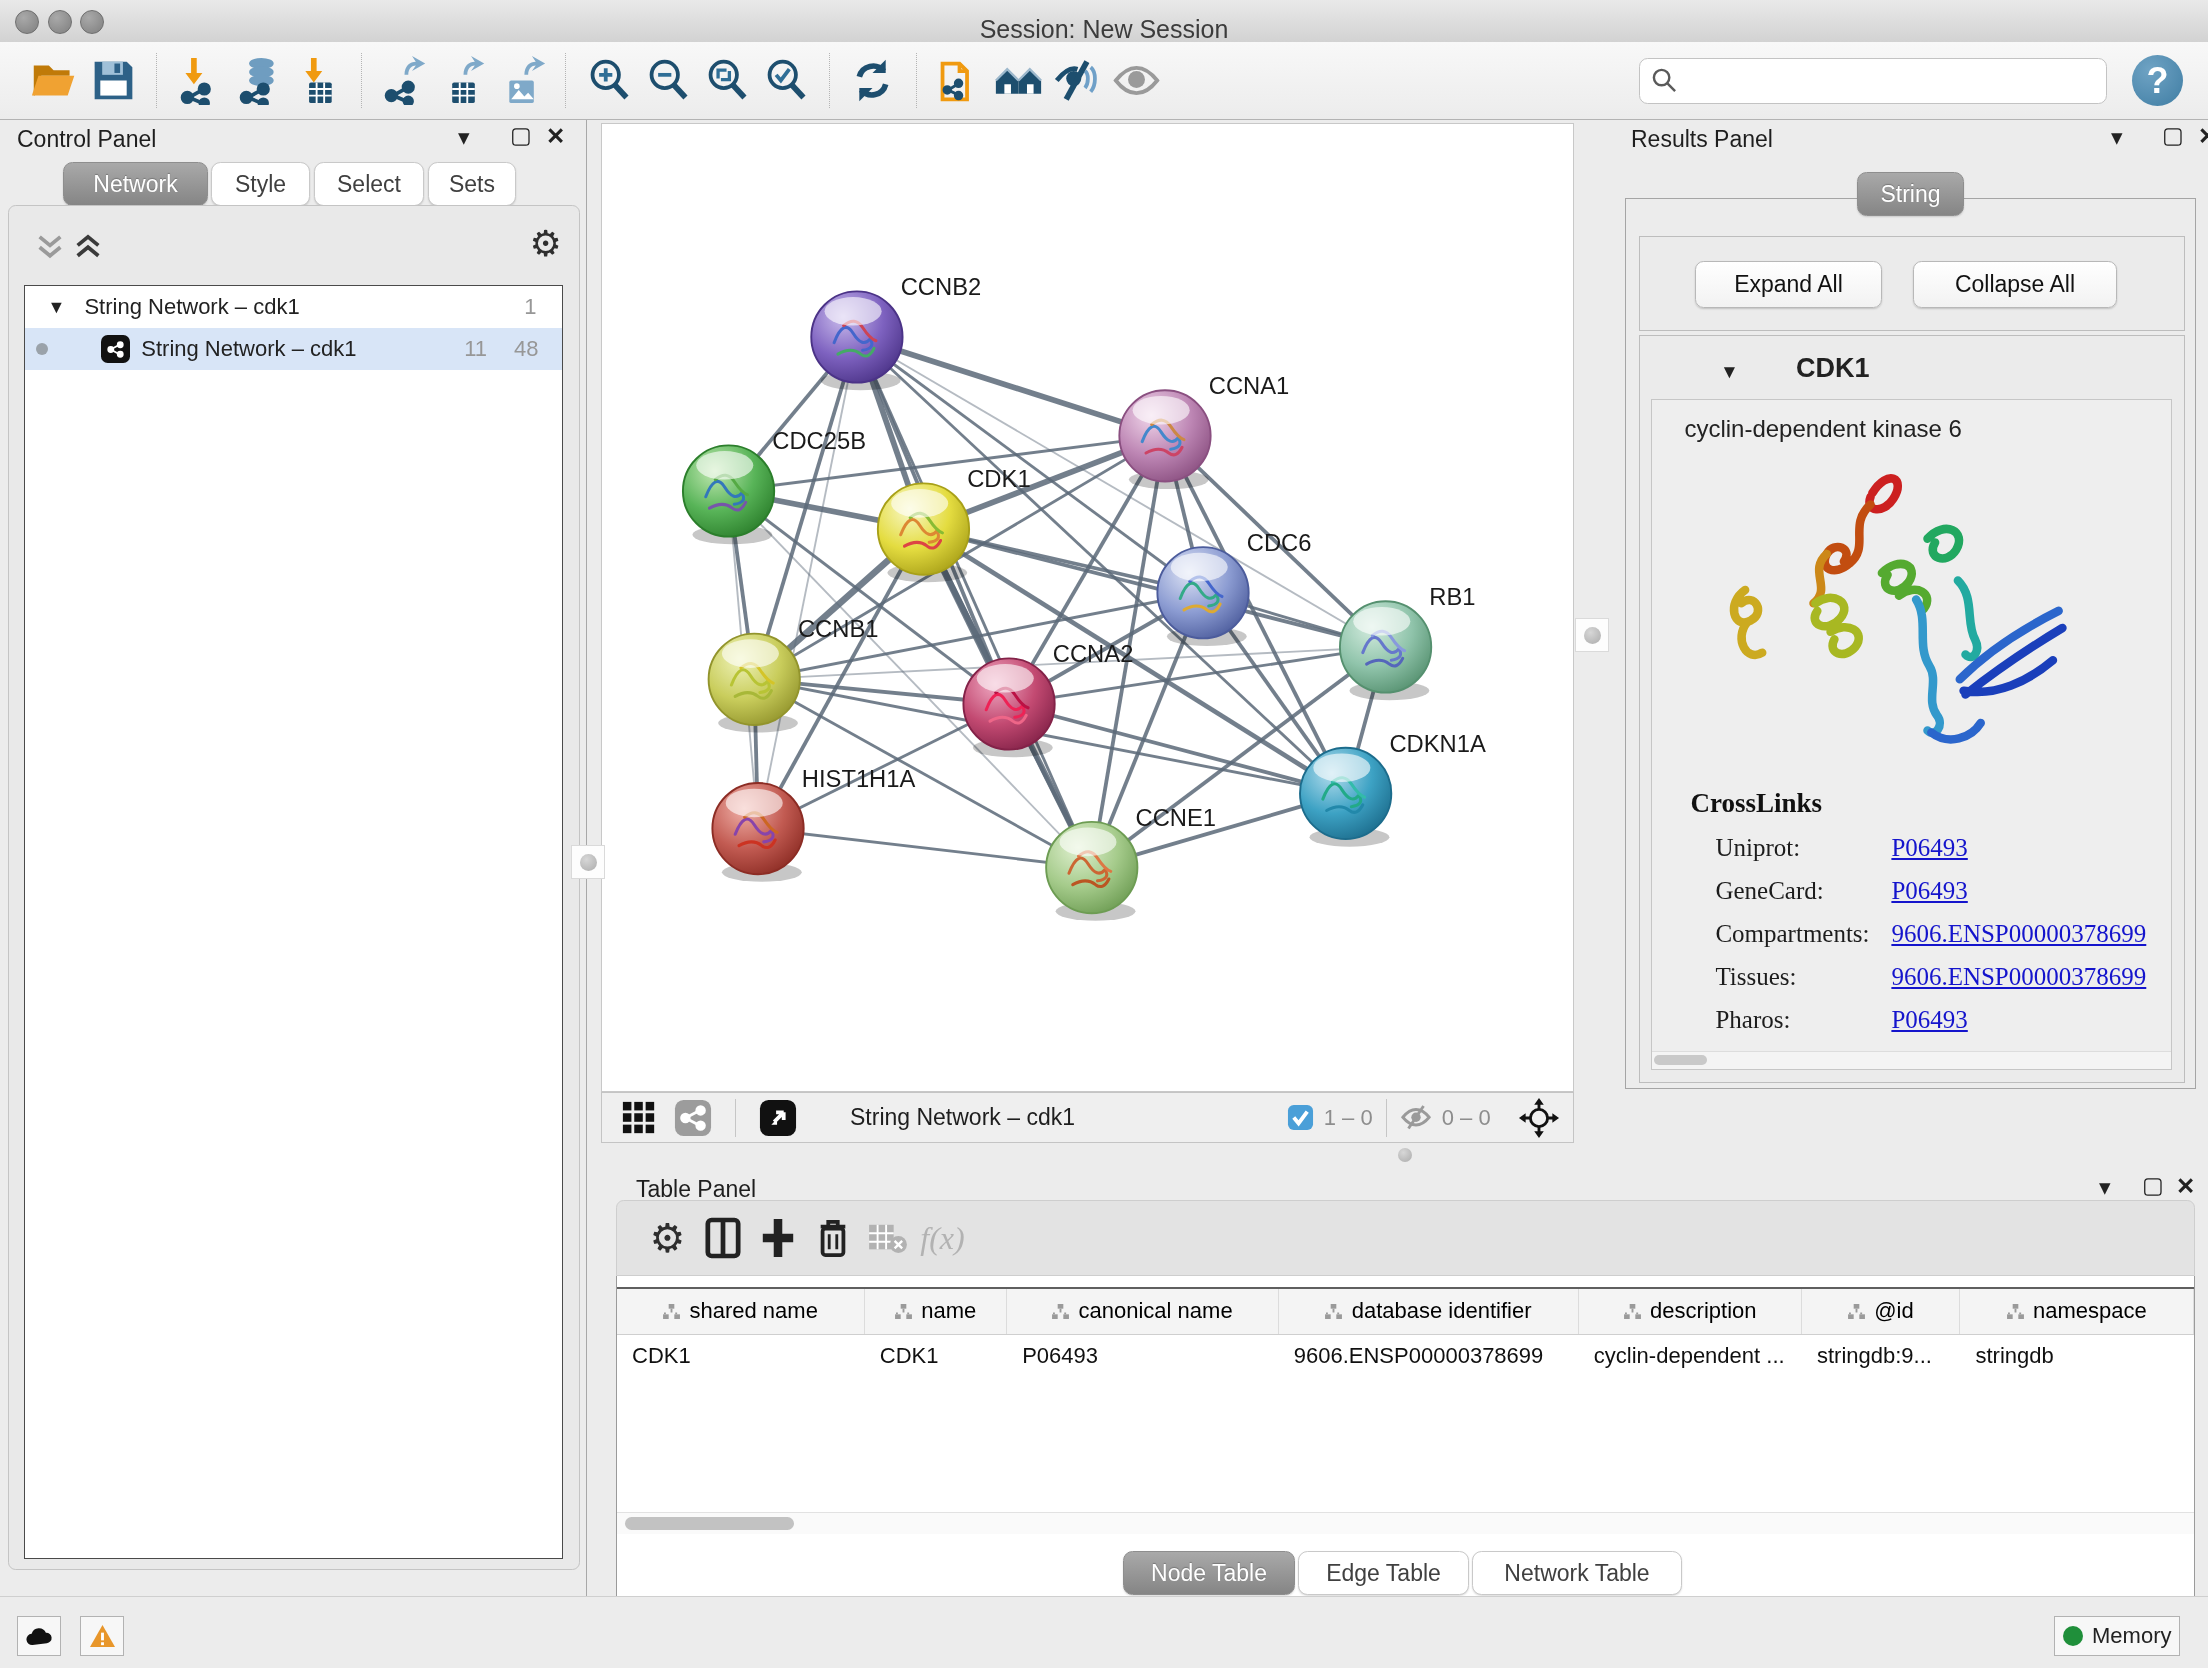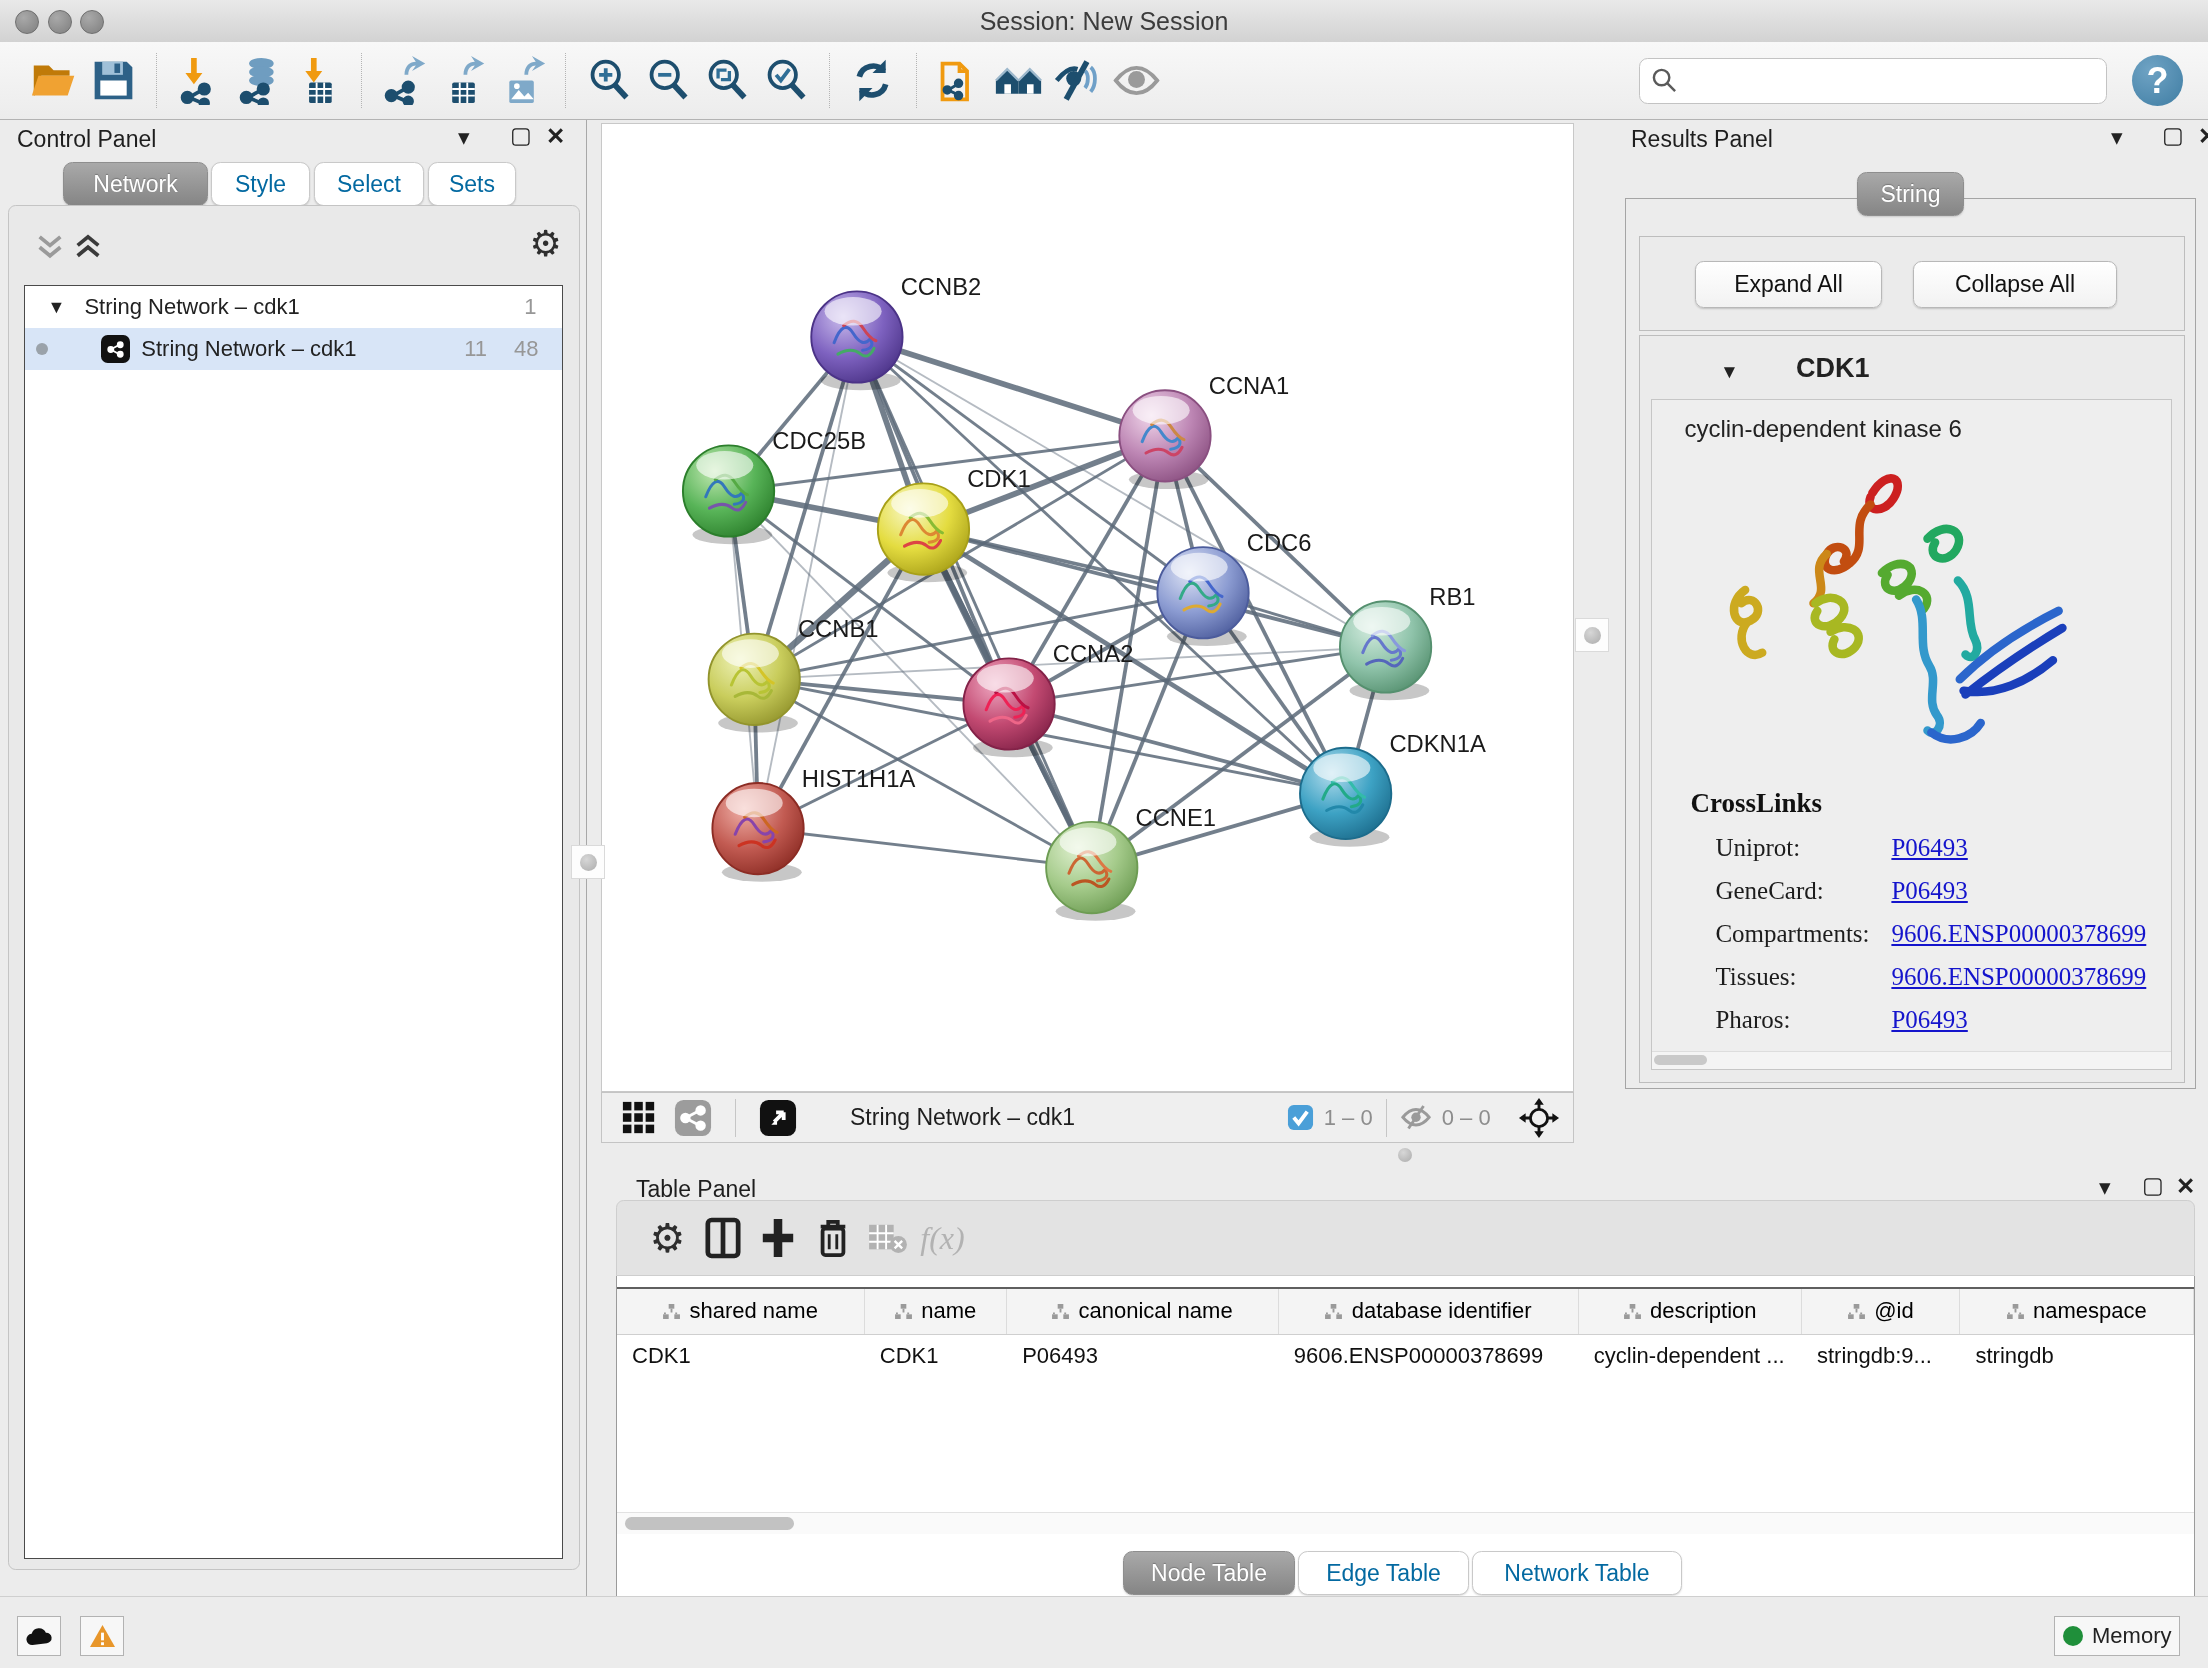--- a/index.html
+++ b/index.html
@@ -2,42 +2,42 @@
 <html style="font-size:15px"><head>
 <meta charset="utf-8">
 <style>
   html,body{margin:0;padding:0;}
   body{width:2208px;height:1668px;position:relative;background:#ececec;
        font-family:"Liberation Sans", sans-serif;color:#222;overflow:hidden;}
   .abs{position:absolute;}
   
   .titlebar{left:0;top:0;width:2208px;height:42px;
     background:linear-gradient(#e9e9e9,#d2d2d2);border-bottom:1px solid #a6a6a6;}
-  .titlebar .title{width:100%;text-align:center;line-height:42px;font-size:25px;color:#3c3c3c;}
+  .titlebar .title{width:100%;text-align:center;line-height:42px;font-size:25px;color:#3c3c3c;margin-top:8px;}
   .tl{width:22px;height:22px;border-radius:50%;top:9.5px;
       background:radial-gradient(circle at 35% 30%, #a9a9a9,#7f7f7f);border:1px solid #6f6f6f;}
   
   .toolbar{left:0;top:42px;width:2208px;height:78px;
     background:linear-gradient(#f8f8f8,#ececec);border-bottom:1px solid #b3b3b3;
     display:flex;align-items:center;padding:0 25px;box-sizing:border-box;}
   .tbi{width:59px;height:57px;display:flex;align-items:center;justify-content:center;flex:0 0 auto;}
   .tbi svg{width:49px;height:49px;}
   .tbsep{width:0;height:55px;border-left:1.9px dotted #b4b4b4;margin:0 13.3px;flex:0 0 auto;}
   .searchbox{margin-left:auto;width:468px;height:46px;background:#fff;border:1.9px solid #c3c3c3;
     border-radius:8.6px;display:flex;align-items:center;padding-left:11.4px;box-sizing:border-box;flex:0 0 auto;}
   .searchbox input{border:none;outline:none;font-size:23px;flex:1;background:transparent;
     font-family:"Liberation Sans",sans-serif;}
   .helpbtn{width:51px;height:51px;border-radius:50%;background:radial-gradient(circle at 35% 30%,#6fa3c4,#3f7da3);
     color:#fff;font-size:36px;font-weight:bold;display:flex;align-items:center;justify-content:center;
     margin-left:25px;flex:0 0 auto;}
   
   .panel-title{font-size:23px;color:#1e1e1e;}
   .winbtn{font-size:23px;color:#222;line-height:1;}
   .tab{height:44px;border-radius:9.5px;display:flex;align-items:center;justify-content:center;
-       font-size:23px;background:#fff;border:1px solid #c9c9c9;color:#0369a1;box-sizing:border-box;
+       font-size:23px;background:#fff;border:1px solid #c9c9c9;color:#404040;box-sizing:border-box;
        box-shadow:0 1px 1.9px rgba(0,0,0,.15);}
   .tab.sel{background:linear-gradient(#a9a9a9,#858585);color:#fff;border:1px solid #8e8e8e;
        text-shadow:0 -1px 1px rgba(0,0,0,.25);}
   
   .ctrl{left:0;top:120px;width:587px;height:1476px;background:#ececec;border-right:1px solid #a8a8a8;box-sizing:border-box;}
   .ctrl-group{left:7.6px;top:85px;width:572px;height:1365px;background:#e9e9e9;border:1px solid #c4c4c4;border-radius:7.6px;box-sizing:border-box;}
   .netlist{left:15px;top:79px;width:539px;height:1274px;background:#fff;border:1.9px solid #4a4a4a;box-sizing:border-box;}
   .nrow{height:42px;display:flex;align-items:center;font-size:22px;}
   .nrow .cnt{color:#979797;}
   .shareicon{width:28.5px;height:28.5px;border-radius:6.7px;background:#111;display:flex;align-items:center;justify-content:center;}

